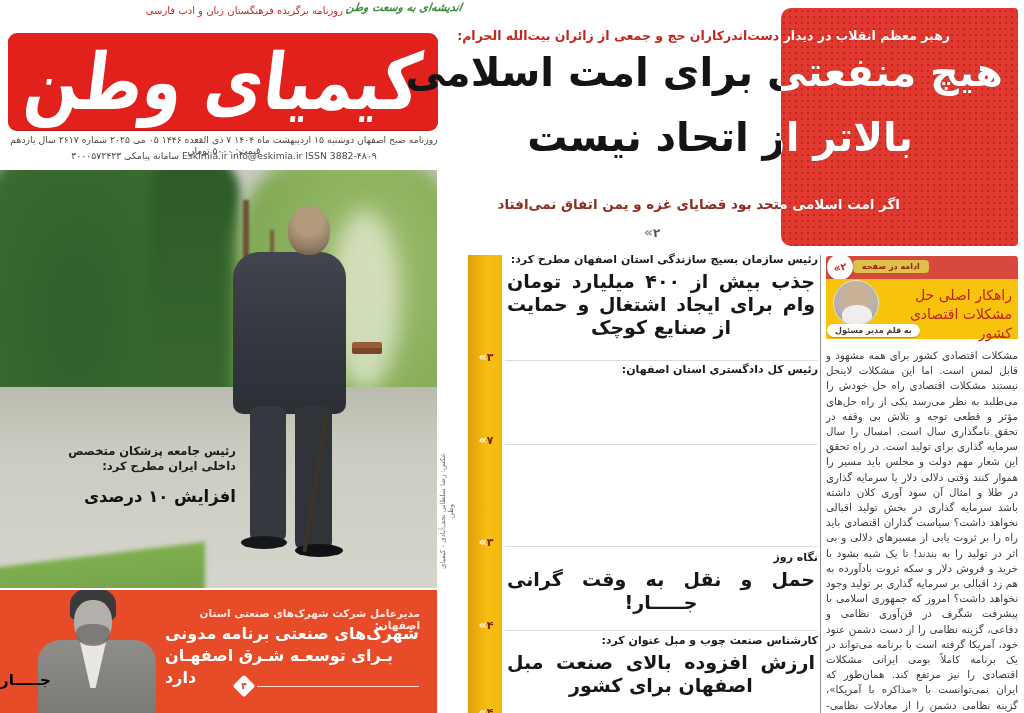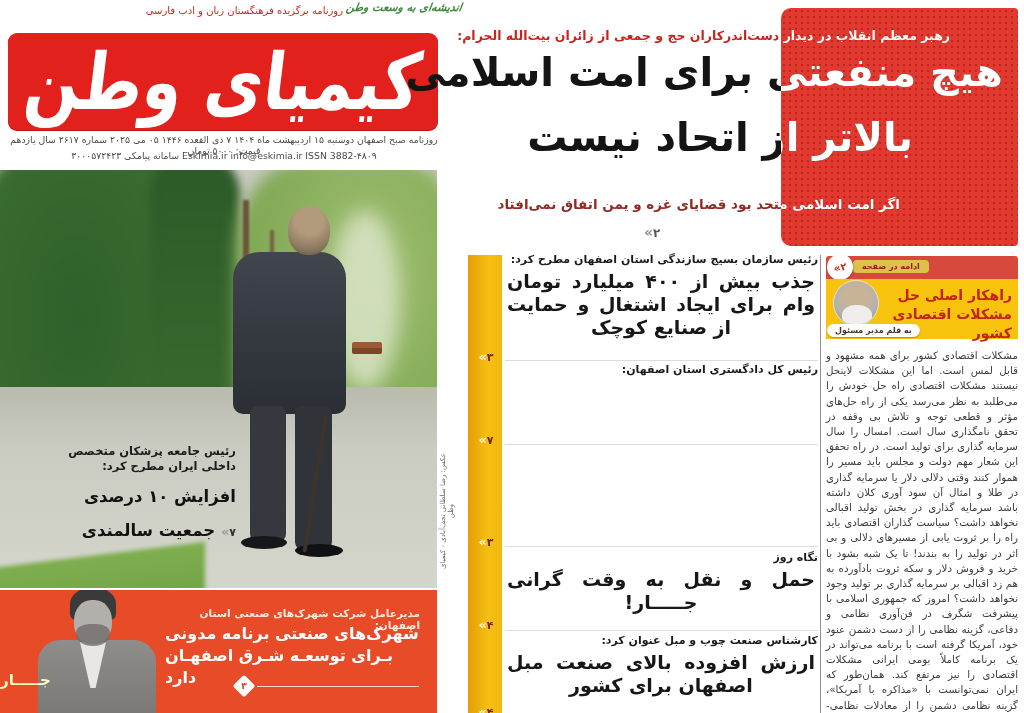--- a/index.html
+++ b/index.html
@@ -75,21 +75,21 @@
     clip-path:polygon(0 0,100% 0,60% 100%,40% 100%); }
   .orange-kicker { position:absolute; right:17px; top:17px; width:260px; text-align:right;
     font-size:10.5px; font-weight:bold; color:#ffe9e2; }
   .orange-title { position:absolute; right:17px; top:33px; width:255px; text-align:left;
     font-size:16px; font-weight:bold; color:#ffffff; line-height:1.38; }
   .orange-rule { position:absolute; left:257px; top:96px; width:162px; height:1px; background:#ffd9cd; }
   .diamond { position:absolute; left:236px; top:88px; width:16px; height:16px; background:#fff;
     transform:rotate(45deg); border-radius:2px; }
   .diamond span { position:absolute; inset:0; transform:rotate(-45deg); display:flex; align-items:center;
     justify-content:center; font-size:9px; font-weight:bold; color:#d8401f; }
-  .jaar { position:absolute; left:0; top:81px; font-size:15px; font-weight:bold; color:#fef9c3; direction:rtl; }
+  .jaar { position:absolute; left:0; top:81px; font-size:15px; font-weight:bold; color:#000000; direction:rtl; }
   
   .red-box { position:absolute; right:6px; top:8px; width:237px; height:238px;
     background:#e0392f; border-radius:10px 4px 4px 10px;
     background-image:radial-gradient(#c7211c 1.1px, transparent 1.4px); background-size:6px 6px; }
   .dup { position:absolute; direction:rtl; white-space:nowrap; font-weight:bold; line-height:1.15; }
   .dup .over { position:absolute; top:0; right:0; width:100%; color:#ffffff;
     clip-path:inset(-20% -2% -20% calc(100% - var(--cut))); }
   .bn-kicker { top:29px; right:74px; font-size:12.5px; --cut:169px; }
   .bn-kicker .base { color:#c4261d; }
   .bn-l1 { top:49px; right:21px; font-size:40px; --cut:222px; }
@@ -118,21 +118,21 @@
   .ed-bar .sec { position:absolute; right:7px; top:3px; color:#fff; font-size:12.5px; font-weight:bold;margin-top:36px; }
   .ed-pill { position:absolute; left:27px; top:4px; background:#dcc14b; border-radius:4px;
     font-size:8px; font-weight:bold; color:#9c2015; padding:2px 9px; }
   .ed-circle { position:absolute; left:1px; top:-2px; width:26px; height:26px; background:#fff;
     border-radius:50%; box-shadow:0 1px 2px rgba(0,0,0,.35); display:flex; align-items:center;
     justify-content:center; transform:rotate(-14deg); direction:ltr; }
   .ed-circle .c { color:#c4261d; font-size:11px; font-weight:bold; }
   .ed-circle .n { color:#c4261d; font-size:10px; font-weight:bold; }
   .ed-yellow { position:relative; height:60px; background:#f8c30d; }
   .ed-title { position:absolute; right:6px; top:7px; width:130px; text-align:right;
-    font-size:14px; font-weight:bold; color:#c22318; line-height:1.35; }
+    font-size:14px; font-weight:normal; color:#c22318; line-height:1.35; }
   .ed-face { position:absolute; left:7px; top:1px; width:46px; height:46px; border-radius:50%;
     background:radial-gradient(circle at 50% 38%, #c9b396 30%, #b5b2ad 60%, #8e8b86 100%);
     border:1px solid #e6e2da; overflow:hidden; }
   .ed-face .beard { position:absolute; left:8px; top:24px; width:30px; height:22px;
     background:#efeeec; border-radius:45%; }
   .ed-byline { position:absolute; left:1px; top:45px; background:#fffdf6; border-radius:8px;
     font-size:8px; font-weight:bold; color:#3a3a3a; padding:2px 8px; box-shadow:0 1px 1px rgba(0,0,0,.25); }
   .ed-body { margin-top:9px; direction:rtl; text-align:justify; font-size:10.3px;
     line-height:15.2px; color:#3b3b3b; }
 </style>
@@ -162,24 +162,20 @@
     <div class="man-jacket"></div>
     <div class="man-head"></div>
     <div class="man-leg-l"></div>
     <div class="man-leg-r"></div>
     <div class="man-shoe-l"></div>
     <div class="man-shoe-r"></div>
     <div class="man-cane"></div>
     <div class="ph-caption">
       <div class="k">رئیس جامعه پزشکان متخصص داخلی ایران مطرح کرد:</div>
       <div class="h">افزایش ۱۰ درصدی</div>
-      <div class="h">
-        <span class="pmark"><span class="c">«</span><span class="n">۷</span></span>
-        <span>جمعیت سالمندی</span>
-      </div>
     </div>
   </div>
   <div class="photo-credit">عکس: رضا سلطانی نجف‌آبادی - کیمیای وطن</div>
 
   <div class="orange-block">
     <div class="bm-body"></div>
     <div class="bm-shirt"></div>
     <div class="bm-hair"></div>
     <div class="bm-face"></div>
     <div class="bm-beard"></div>

